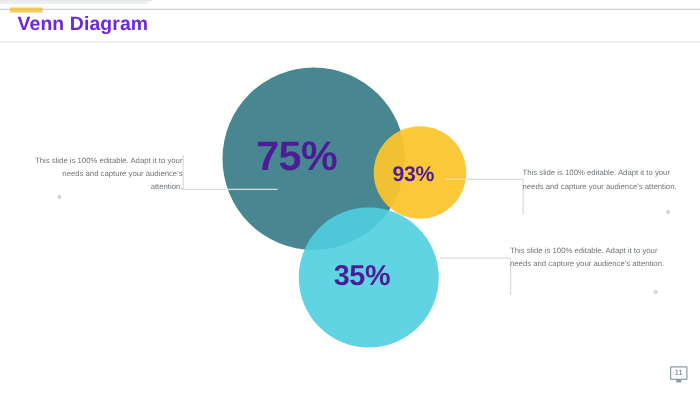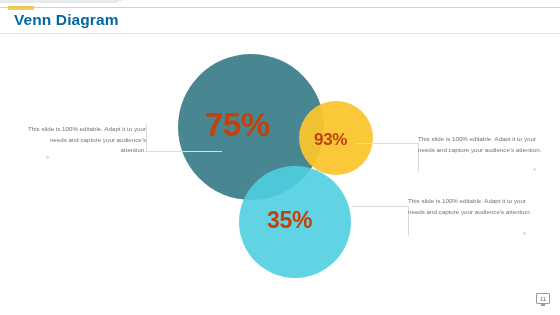--- a/index.html
+++ b/index.html
@@ -41,21 +41,21 @@
     height: 1px;
     background: #b9c6c9;
     opacity: 0.75;
   }
   .page-title {
     position: absolute;
     left: 14px;
     top: 12px;
     font-size: 15.5px;
     font-weight: bold;
-    color: #0369a1;
+    color: #6d28d9;
     letter-spacing: 0.1px;
     line-height: 1;
     white-space: nowrap;
   }
   .title-rule {
     position: absolute;
     left: 0;
     top: 33px;
     width: 560px;
     height: 1px;
@@ -92,21 +92,21 @@
   .circle-c {           
     left: 239px;
     top: 166px;
     width: 112px;
     height: 112px;
     background: #4fcfe0;
     opacity: 0.9;
   }
   .pct {
     position: absolute;
-    color: #c2410c;
+    color: #4c1d95;
     font-weight: bold;
     line-height: 1;
     white-space: nowrap;
   }
   .pct-a {
     left: 205px;
     top: 108px;
     font-size: 33px;
     letter-spacing: -0.5px;
   }

